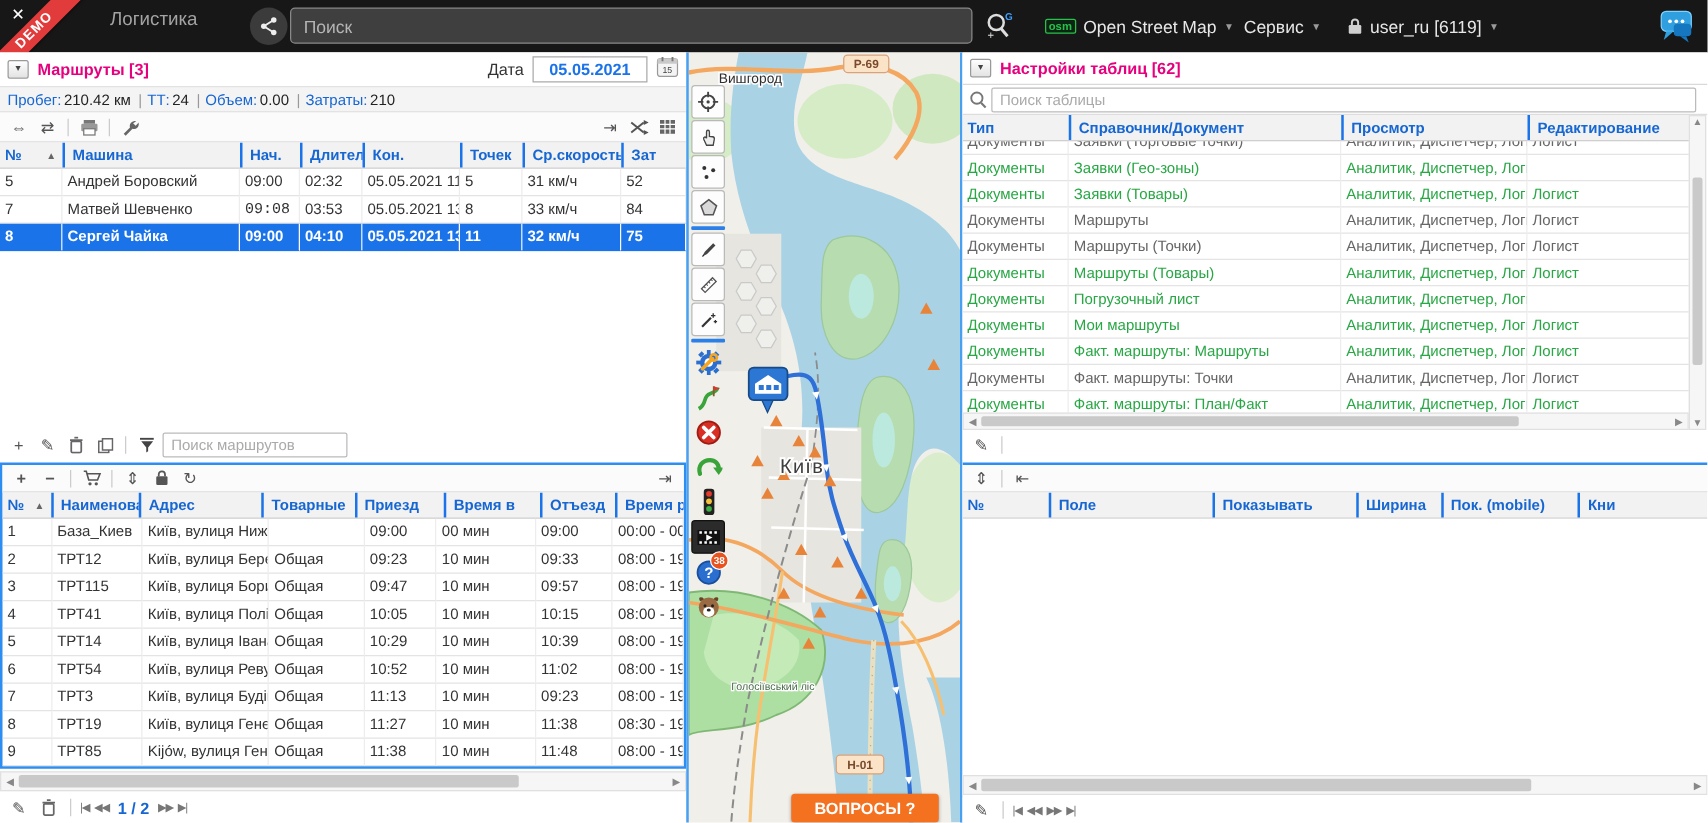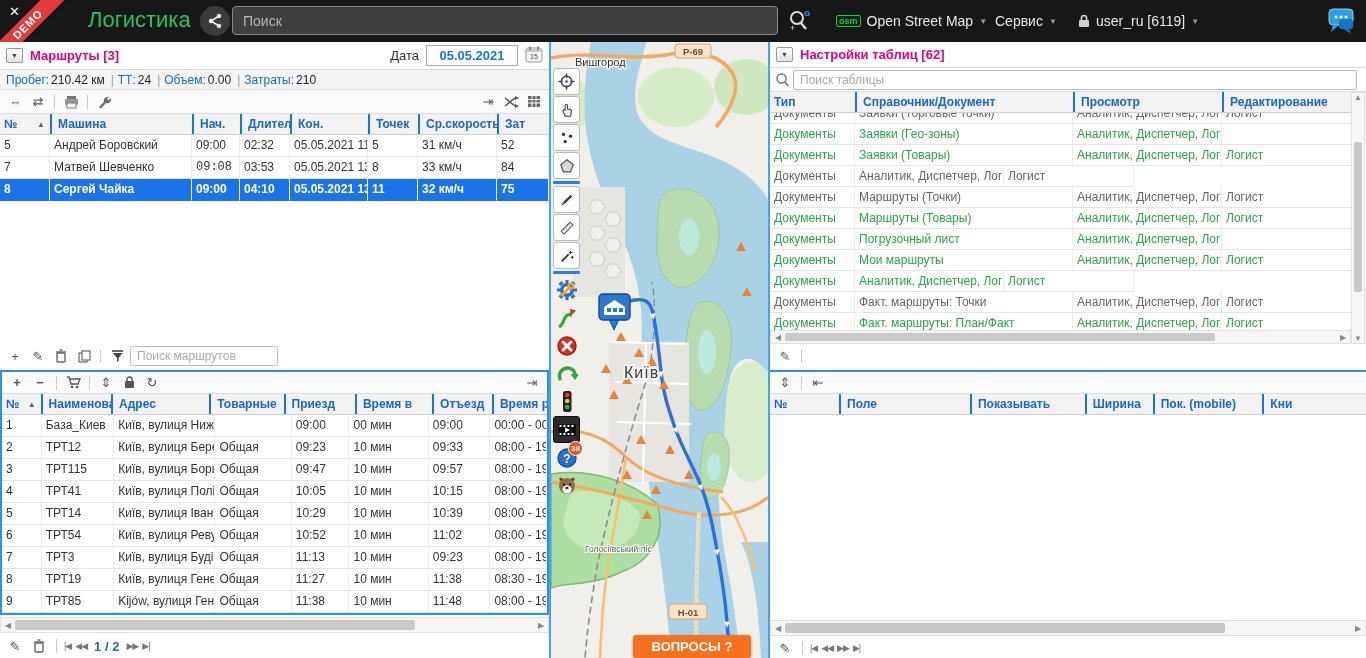--- a/index.html
+++ b/index.html
@@ -4,21 +4,21 @@
 <style>
   *{margin:0;padding:0;box-sizing:border-box}
   html,body{width:1366px;height:658px;overflow:hidden;font-family:"Liberation Sans",sans-serif;background:#fff}
   .abs{position:absolute}
   
   #topbar{position:absolute;left:0;top:0;width:1366px;height:42px;background:#171717;color:#eee;overflow:hidden}
   #closeX{position:absolute;left:9px;top:4px;color:#fff;font-size:13px;cursor:pointer}
   #ribbon{position:absolute;left:-26px;top:16px;width:108px;height:17px;background:#e23b3b;color:#fff;
     font-size:11px;font-weight:700;text-align:center;line-height:17px;letter-spacing:1px;
     transform:rotate(-45deg);box-shadow:0 1px 2px rgba(0,0,0,.4)}
-  #appTitle{position:absolute;left:88px;top:7px;font-size:22px;color:#22c55e}
+  #appTitle{position:absolute;left:88px;top:7px;font-size:15px;color:#a3a3a3}
   #shareBtn{position:absolute;left:200px;top:6px;width:30px;height:30px;border-radius:50%;background:#3b3b3b;
     display:flex;align-items:center;justify-content:center;cursor:pointer}
   #tbSearch{position:absolute;left:232px;top:6px;width:546px;height:29px;background:#3f3f3f;border:1px solid #898989;
     border-radius:4px;color:#c9c9c9;font-size:14px;padding:0 10px;outline:none}
   #tbSearch::placeholder{color:#b5b5b5}
   .tbitem{position:absolute;top:0;height:42px;display:flex;align-items:center;gap:6px;color:#e8e8e8;font-size:14px;cursor:pointer}
   .caret{font-size:8px;color:#9a9a9a}
   .osmBadge{font-size:9px;font-weight:700;color:#27c24c;border:1px solid #27c24c;border-radius:2px;padding:0 2px;background:#0d2412}
   
   #left{position:absolute;left:0;top:42px;width:549px;height:616px;background:#fff}
@@ -712,20 +712,21 @@
         <div class="td" style="width: 130px;"></div>
       </div>
       <div class="tr tg">
         <div class="td" style="width: 85px;">Документы</div>
         <div class="td" style="width: 218px;">Заявки (Товары)</div>
         <div class="td" style="width: 149px;">Аналитик, Диспетчер, Логист</div>
         <div class="td" style="width: 130px;">Логист</div>
       </div>
       <div class="tr tm">
         <div class="td" style="width: 85px;">Документы</div>
+        <div class="td" style="width: 218px;">Маршруты</div>
         <div class="td" style="width: 149px;">Аналитик, Диспетчер, Логист</div>
         <div class="td" style="width: 130px;">Логист</div>
       </div>
       <div class="tr tm">
         <div class="td" style="width: 85px;">Документы</div>
         <div class="td" style="width: 218px;">Маршруты (Точки)</div>
         <div class="td" style="width: 149px;">Аналитик, Диспетчер, Логист</div>
         <div class="td" style="width: 130px;">Логист</div>
       </div>
       <div class="tr tg">
@@ -741,20 +742,21 @@
         <div class="td" style="width: 130px;"></div>
       </div>
       <div class="tr tg">
         <div class="td" style="width: 85px;">Документы</div>
         <div class="td" style="width: 218px;">Мои маршруты</div>
         <div class="td" style="width: 149px;">Аналитик, Диспетчер, Логист</div>
         <div class="td" style="width: 130px;">Логист</div>
       </div>
       <div class="tr tg">
         <div class="td" style="width: 85px;">Документы</div>
+        <div class="td" style="width: 218px;">Факт. маршруты: Маршруты</div>
         <div class="td" style="width: 149px;">Аналитик, Диспетчер, Логист</div>
         <div class="td" style="width: 130px;">Логист</div>
       </div>
       <div class="tr tm">
         <div class="td" style="width: 85px;">Документы</div>
         <div class="td" style="width: 218px;">Факт. маршруты: Точки</div>
         <div class="td" style="width: 149px;">Аналитик, Диспетчер, Логист</div>
         <div class="td" style="width: 130px;">Логист</div>
       </div>
       <div class="tr tg">

